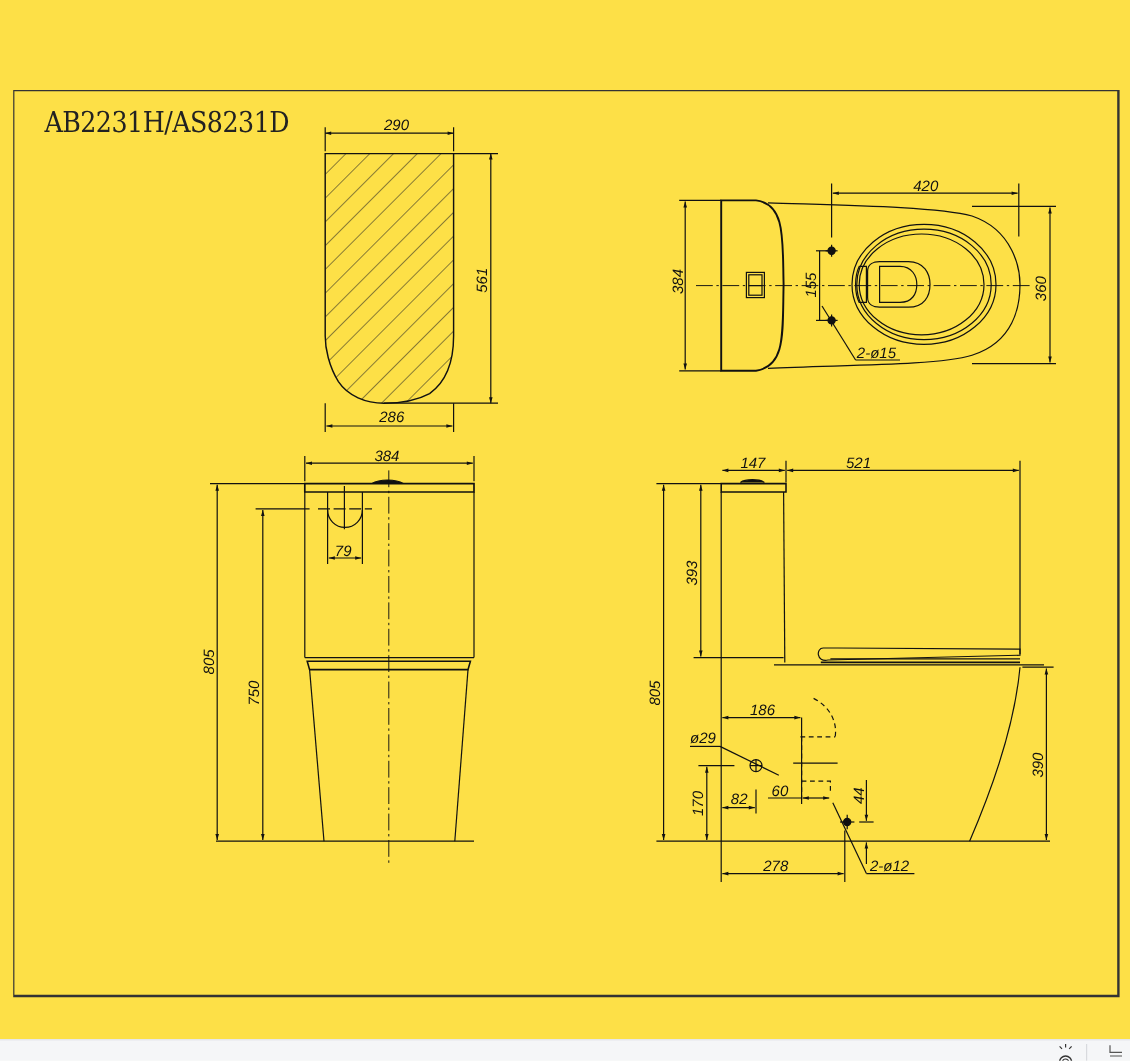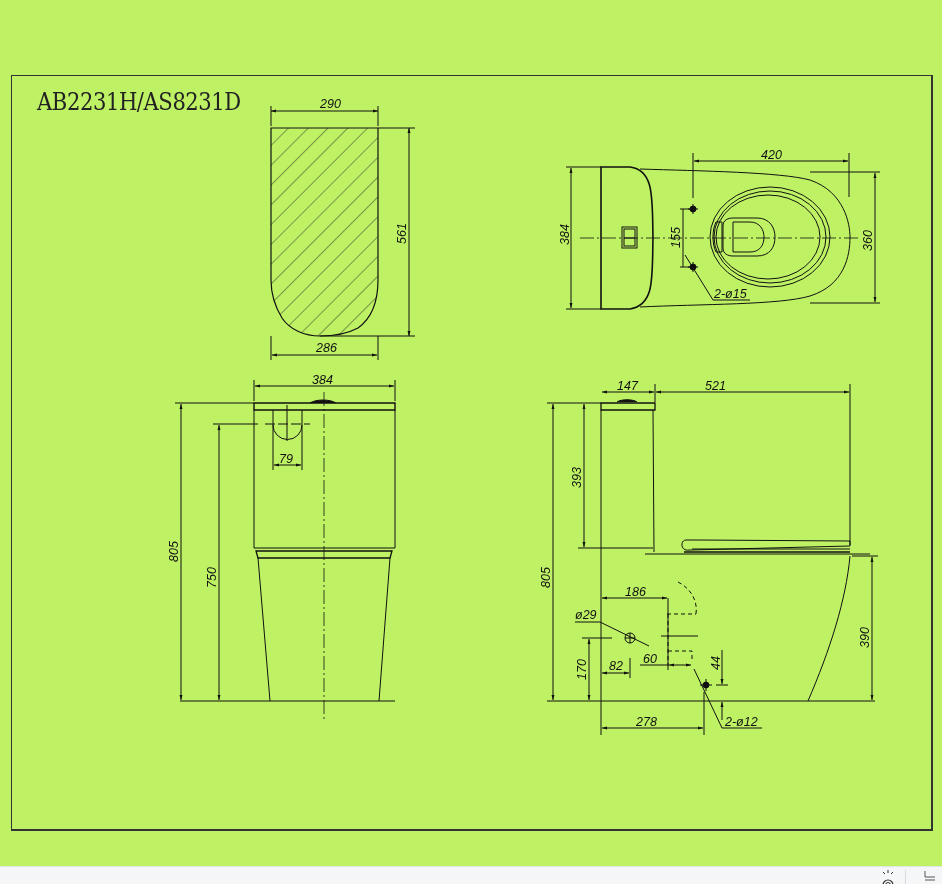--- a/index.html
+++ b/index.html
@@ -1,17 +1,17 @@
 <!DOCTYPE html>
 <html><head>
 <meta charset="utf-8">
 <style>
   html, body { margin: 0; padding: 0; background: #ffffff; }
   body { width: 942px; height: 884px; position: relative; overflow: hidden; font-family: "DejaVu Sans", sans-serif; }
-  .sheet { position: absolute; left: 0; top: 0; width: 942px; height: 866px; background: #bef264; }
+  .sheet { position: absolute; left: 0; top: 0; width: 942px; height: 866px; background: #fde047; }
   .frame { position: absolute; left: 11px; top: 75px; width: 922px; height: 756px; border: 1.5px solid #333; border-right-width: 2px; border-bottom-width: 2px; box-sizing: border-box; }
   .title { position: absolute; left: 37px; top: 88px; font-family: "DejaVu Serif", serif; font-size: 24px; color: #222; letter-spacing: -0.5px; transform: scaleX(0.88); transform-origin: left top; white-space: nowrap; }
   svg.drawing { position: absolute; left: 0; top: 0; }
   .dim { font-family: "Liberation Sans", sans-serif; font-style: italic; font-size: 12.5px; fill: #111; }
   .statusbar { position: absolute; left: 0; top: 866px; width: 942px; height: 18px; background: #f5f6f8; border-top: 1px solid #e2e4e8; }
   .sb-icon { position: absolute; top: 2px; width: 16px; height: 16px; }
 </style>
 </head>
 <body>
 

